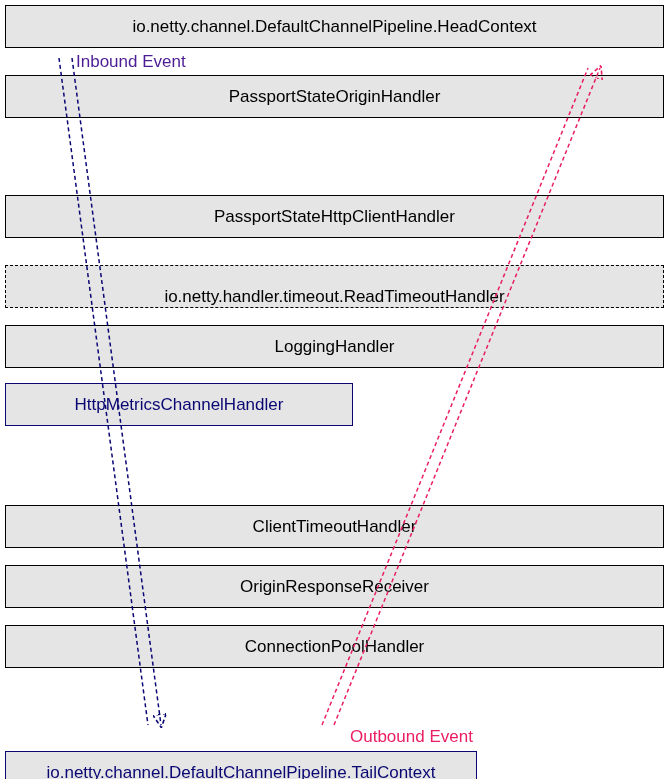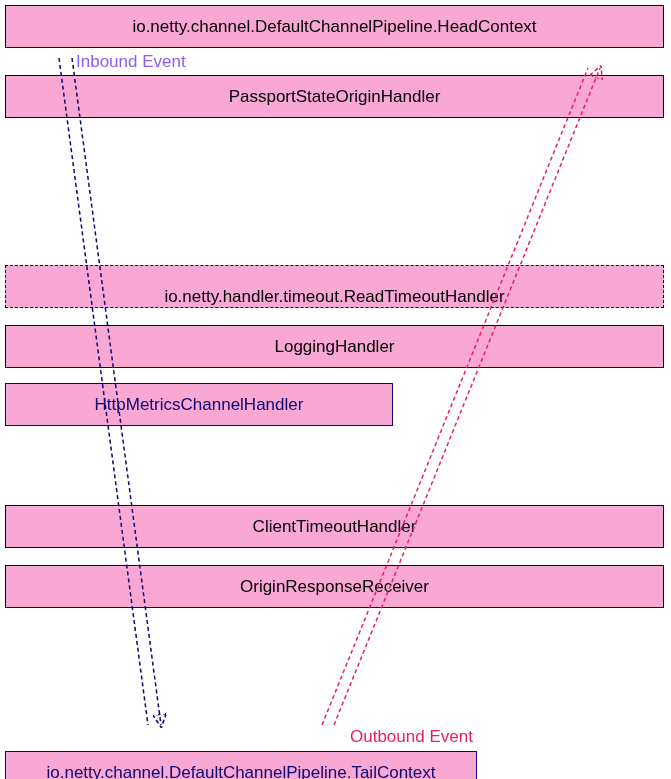--- a/index.html
+++ b/index.html
@@ -19,46 +19,46 @@
   }
   .box {
     position: absolute;
     left: 5px;
     width: 659px;
     height: 43px;
     border: 1px solid #000;
     display: flex;
     align-items: center;
     justify-content: center;
-    background: #f9a8d4;
+    background: #e5e5e5;
     box-sizing: border-box;
   }
   .box-dashed {
     border-style: dashed;
     align-items: flex-end;
   }
   .box-blue-half {
     left: 5px;
-    width: 388px;
+    width: 348px;
     border: 1px solid #0a0773;
     color: #0a0773;
   }
   .box-blue-tail {
     left: 5px;
     width: 472px;
     border: 1px solid #0a0773;
     color: #0a0773;
     margin-top: 19px;
   }
   .label {
     position: absolute;
     font-size: 17px;
     white-space: nowrap;
   }
-  .label-blue { color: #8b5cf6; }
+  .label-blue { color: #4c1d95; }
   .label-pink { color: #e91e63; }
   svg.overlay {
     position: absolute;
     left: 0; top: 0;
     width: 671px; height: 779px;
     pointer-events: none;
   }
 </style>
 </head>
 <body>
@@ -67,20 +67,23 @@
 
   <div class="box" style="top:5px">
       <span>io.netty.channel.DefaultChannelPipeline.HeadContext</span>
     </div>
 
   <div class="box" style="top:75px">
       <span>PassportStateOriginHandler</span>
     </div>
 
 
+  <div class="box" style="top:195px">
+      <span>PassportStateHttpClientHandler</span>
+    </div>
 
   <div class="box box-dashed" style="top:265px">
       <span>io.netty.handler.timeout.ReadTimeoutHandler</span>
     </div>
 
   <div class="box" style="top:325px">
       <span>LoggingHandler</span>
     </div>
 
   <div class="box box-blue-half" style="top:383px">
@@ -89,20 +92,23 @@
 
 
   <div class="box" style="top:505px">
       <span>ClientTimeoutHandler</span>
     </div>
 
   <div class="box" style="top:565px">
       <span>OriginResponseReceiver</span>
     </div>
 
+  <div class="box" style="top:625px">
+      <span>ConnectionPoolHandler</span>
+    </div>
 
   <div class="box box-blue-tail" style="top:732px">
       <span>io.netty.channel.DefaultChannelPipeline.TailContext</span>
     </div>
 
   <div class="label label-blue" style="left:76px; top:52px;">Inbound Event</div>
   <div class="label label-pink" style="left:350px; top:697px;margin-top:30px;">Outbound Event</div>
 
   <svg class="overlay" viewBox="0 0 671 779">
     <defs>

